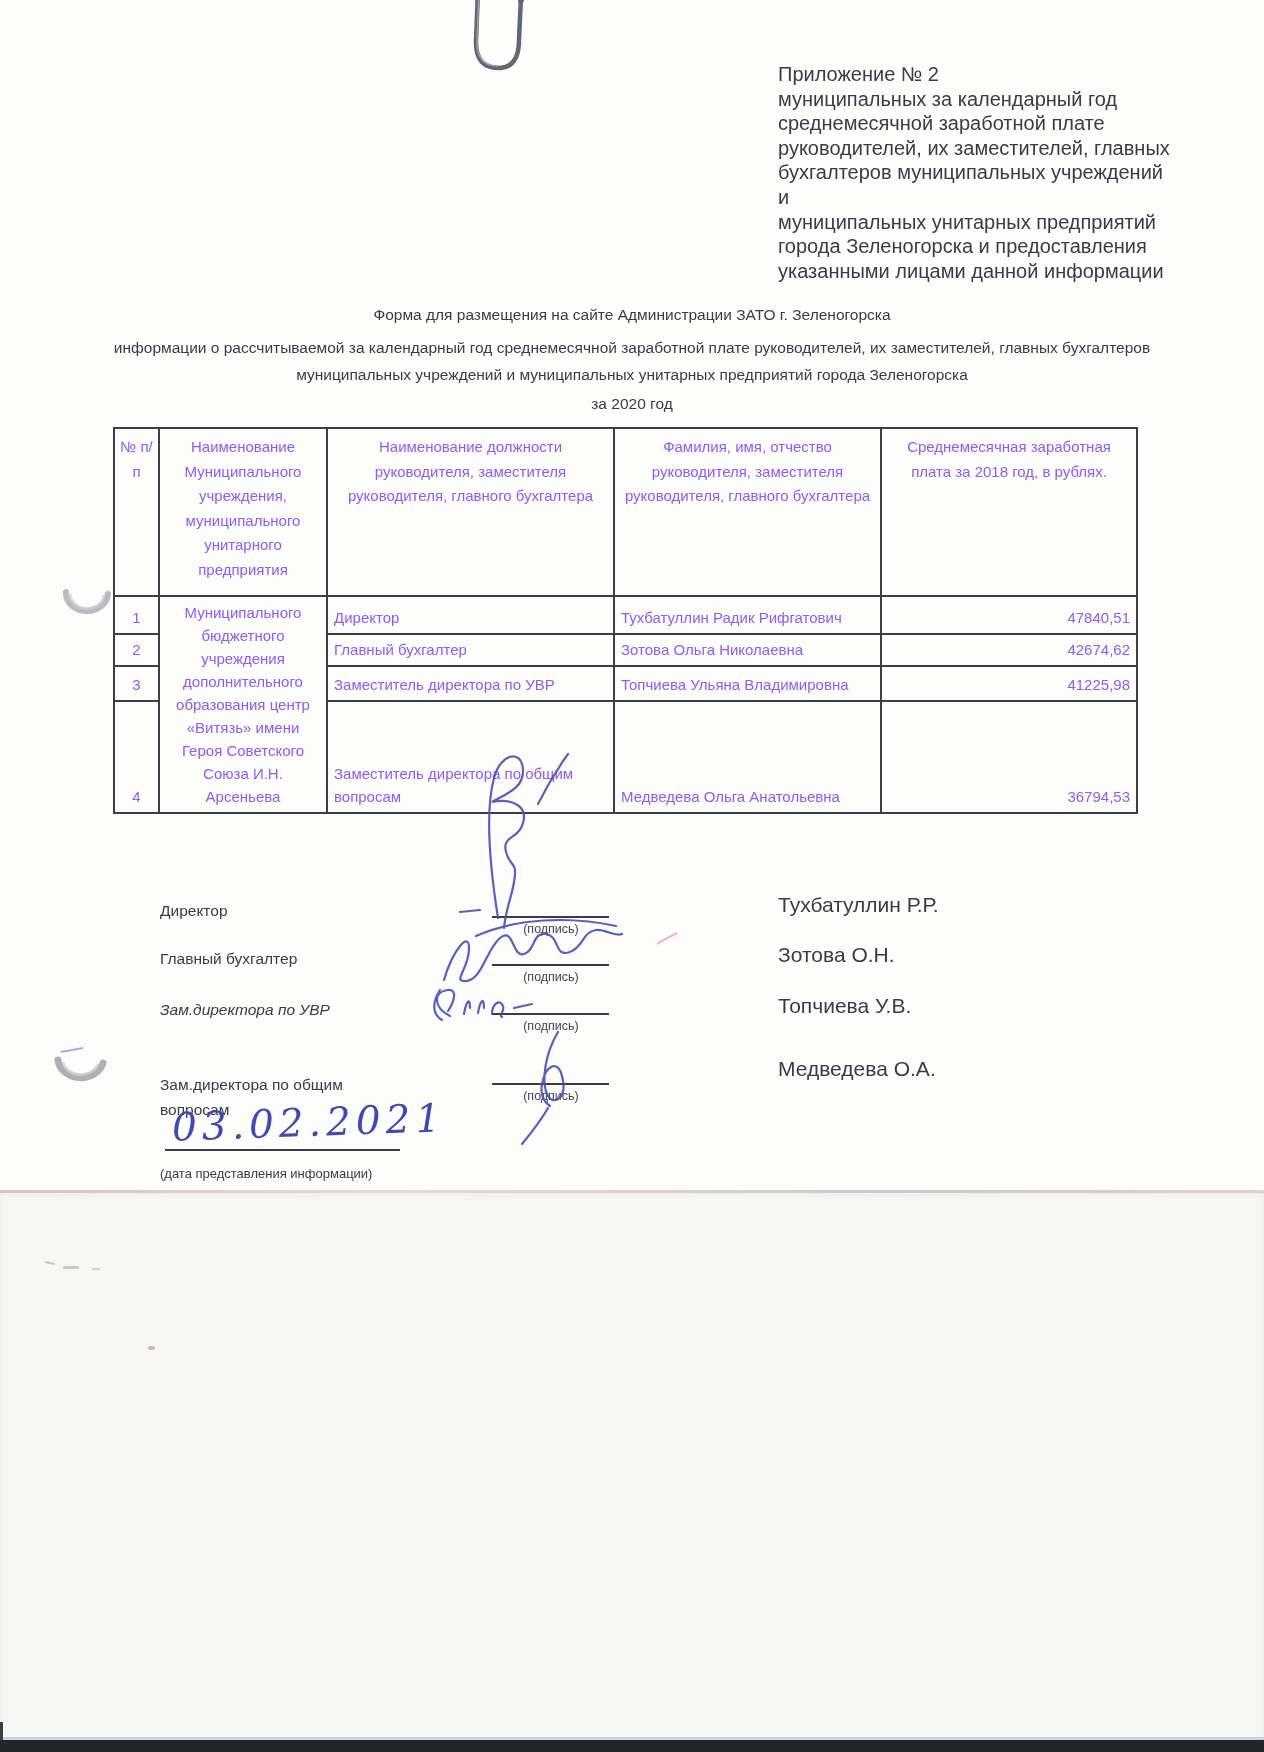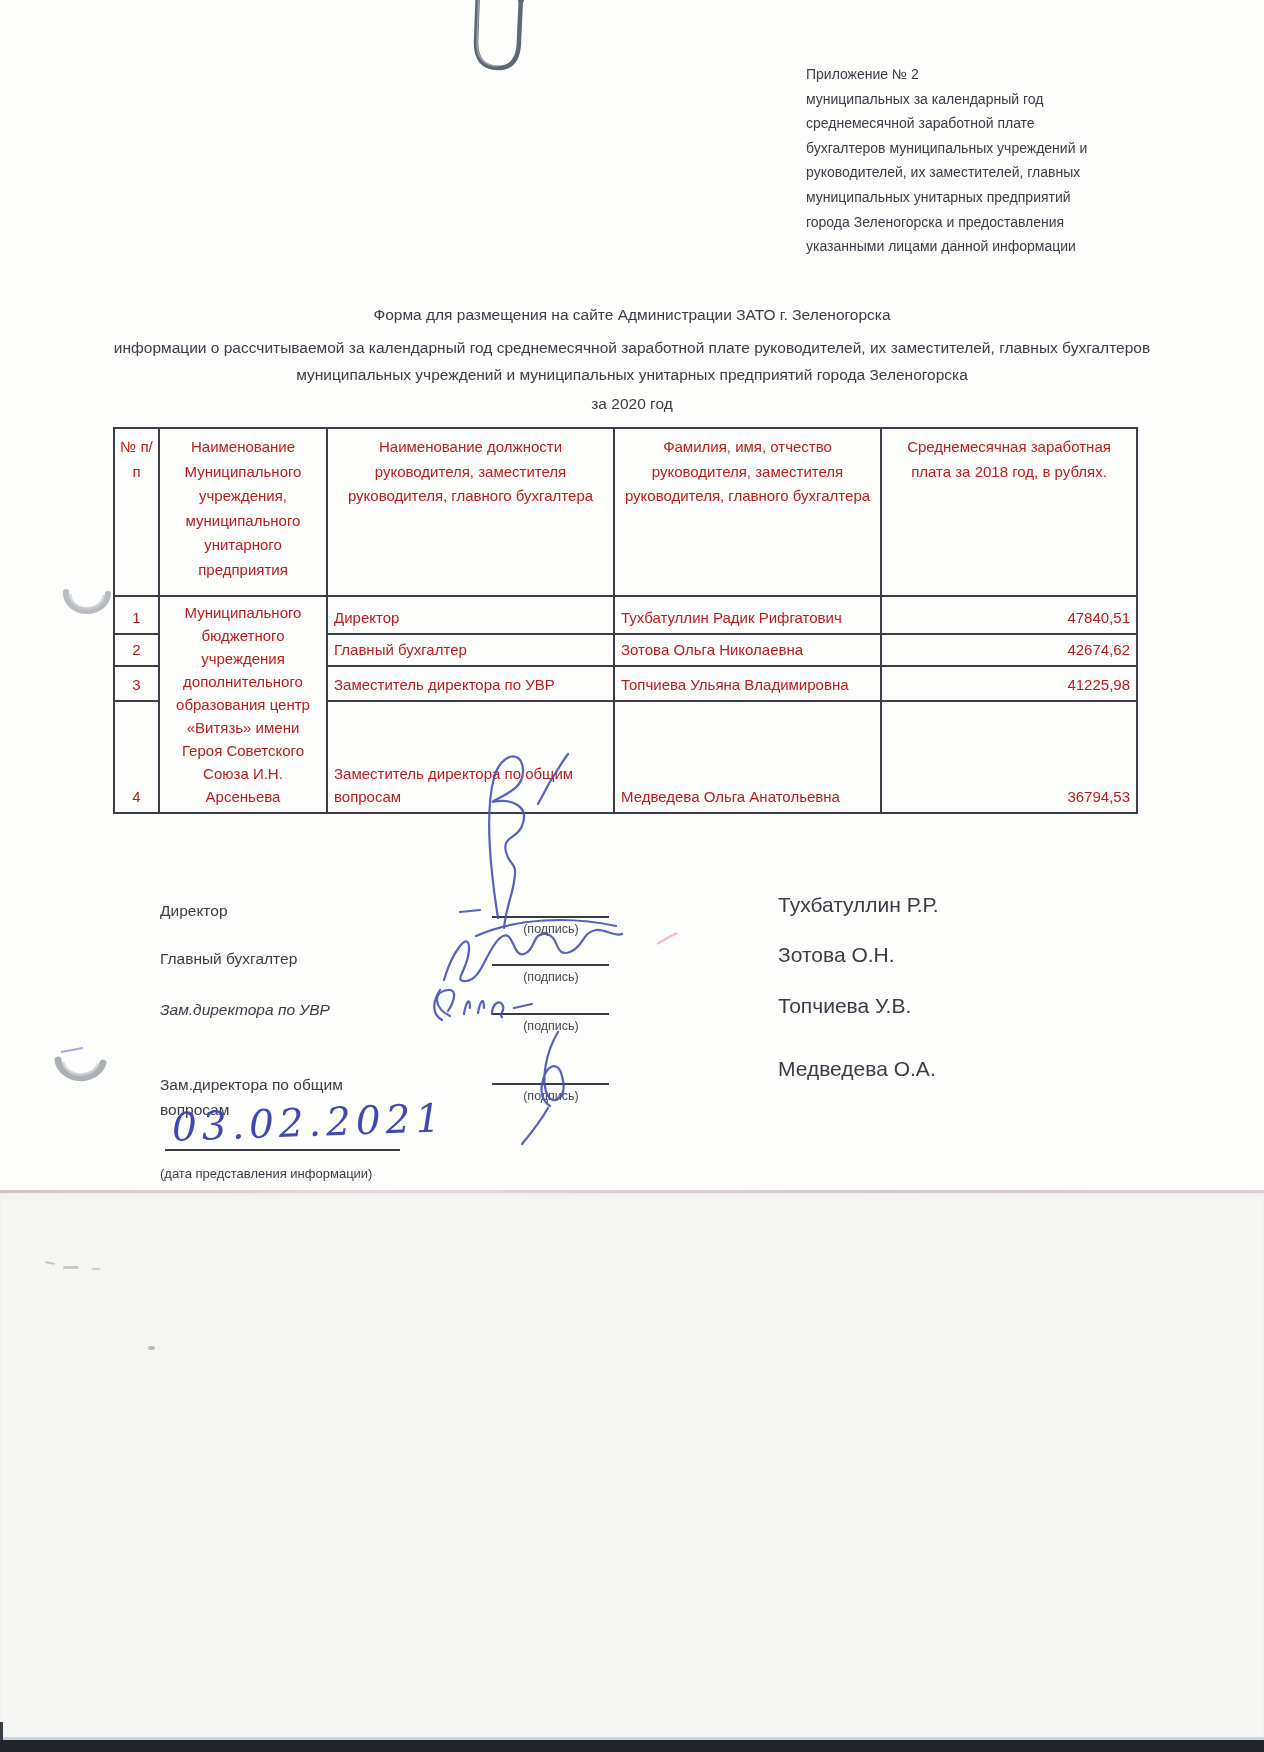--- a/index.html
+++ b/index.html
@@ -2,30 +2,30 @@
 <html><head>
 <meta charset="utf-8">
 <style>
   html,body{margin:0;padding:0;background:#e9e9e9;}
   .scan{
     position:relative;width:1264px;height:1752px;margin:0 auto;
     background:#fdfdfc;overflow:hidden;
     font-family:"Liberation Sans",sans-serif;color:#3b3b46;
   }
   
-  .appendix{position:absolute;left:806px;top:62px;width:400px;font-size:14px;line-height:24.6px;}
+  .appendix{position:absolute;left:778px;top:62px;width:400px;font-size:20px;line-height:24.6px;}
   
   .doc-title{position:absolute;left:59px;top:306px;width:1146px;text-align:center;font-size:15.5px;}
   .doc-title .t1{margin-bottom:10px;}
   .doc-title .t2{line-height:27px;}
   .doc-title .t3{margin-top:7px;}
   
   table.salary{
     position:absolute;left:113px;top:427px;width:1023px;
-    border-collapse:collapse;table-layout:fixed;font-size:15px;color:#b91c1c;
+    border-collapse:collapse;table-layout:fixed;font-size:15px;color:#8b5cf6;
   }
   table.salary th,table.salary td{border:2px solid #3d3d49;}
   table.salary th{
     font-weight:normal;vertical-align:top;text-align:center;
     padding:6px 4px 0;line-height:24.5px;
   }
   table.salary td{vertical-align:bottom;padding:1px 6px 4px;line-height:23px;}
   tr.hdr{height:168px;}
   tr.r1{height:38px;} tr.r2{height:32px;} tr.r3{height:35px;} tr.r4{height:112px;}
   td.cell-num{text-align:center;}
@@ -90,22 +90,22 @@
   <svg class="decor" style="left:53px;top:1040px;" width="56" height="60" viewBox="0 0 56 60">
     <path d="M 5 20 A 23 20 0 0 0 50 23" fill="none" stroke="#8f959e" stroke-width="7" stroke-linecap="round" opacity="0.75"></path>
     <path d="M 10 22 A 18 15 0 0 0 45 24" fill="none" stroke="#ccd0d6" stroke-width="3" opacity="0.8"></path>
     <path d="M 8 12 L 30 8" stroke="#7a6fd0" stroke-width="2" opacity="0.6"></path>
   </svg>
 
   <div class="appendix">
     <div>Приложение № 2</div>
     <div>муниципальных за календарный год</div>
     <div>среднемесячной заработной плате</div>
+    <div>руководителей, их заместителей, главных</div>
     <div>бухгалтеров муниципальных учреждений и</div>
-    <div>руководителей, их заместителей, главных</div>
     <div>муниципальных унитарных предприятий</div>
     <div>города Зеленогорска и предоставления</div>
     <div>указанными лицами данной информации</div>
   </div>
 
   <div class="doc-title">
     <div class="t1">Форма для размещения на сайте Администрации ЗАТО г. Зеленогорска</div>
     <div class="t2">информации о рассчитываемой за календарный год среднемесячной заработной плате руководителей, их заместителей, главных бухгалтеров муниципальных учреждений и муниципальных унитарных предприятий города Зеленогорска</div>
     <div class="t3">за 2020 год</div>
   </div>

